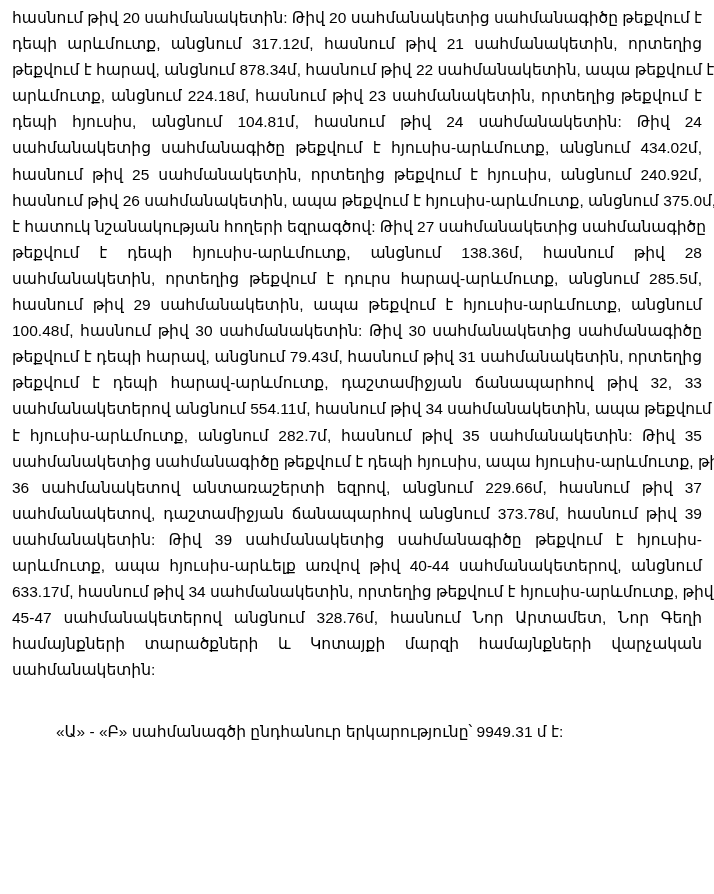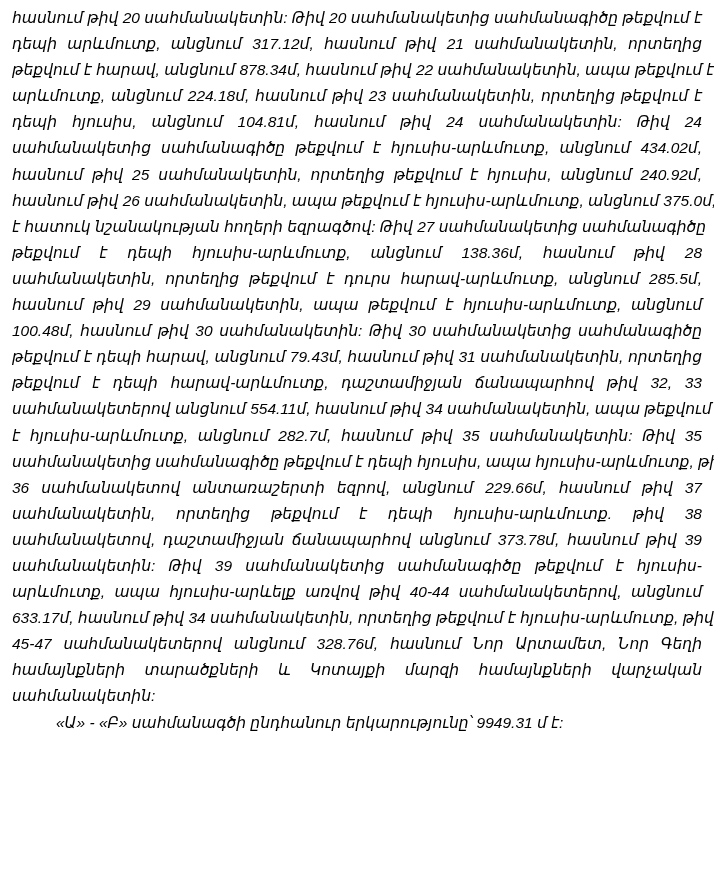--- a/index.html
+++ b/index.html
@@ -14,36 +14,36 @@
       position: relative;
     }
     .page {
       position: absolute;
       left: 12px;
       top: 5px;
       width: 690px;
       font-family: "Liberation Sans", "DejaVu Sans", sans-serif;
       font-size: 15.5px;
       color: #000000;
-      font-style: italic;
     }
     .line {
       display: block;
       height: 26.1px;
       line-height: 26.1px;
       white-space: nowrap;
       text-align: justify;
       text-align-last: justify;
     }
     .line.last {
       text-align-last: left;
     }
     .line.indent {
       padding-left: 44px;
       text-align-last: left;
+      margin-top: 36px;
     }
   </style>
 </head>
 <body>
 
 <div class="page">
   <span class="line">հասնում թիվ 20 սահմանակետին: Թիվ 20 սահմանակետից սահմանագիծը թեքվում է</span>
   <span class="line">դեպի արևմուտք, անցնում 317.12մ, հասնում թիվ 21 սահմանակետին, որտեղից</span>
   <span class="line">թեքվում է հարավ, անցնում 878.34մ, հասնում թիվ 22 սահմանակետին, ապա թեքվում է</span>
   <span class="line">արևմուտք, անցնում 224.18մ, հասնում թիվ 23 սահմանակետին, որտեղից թեքվում է</span>
@@ -55,21 +55,20 @@
   <span class="line">թեքվում է դեպի հյուսիս-արևմուտք, անցնում 138.36մ, հասնում թիվ 28</span>
   <span class="line">սահմանակետին, որտեղից թեքվում է դուրս հարավ-արևմուտք, անցնում 285.5մ,</span>
   <span class="line">հասնում թիվ 29 սահմանակետին, ապա թեքվում է հյուսիս-արևմուտք, անցնում</span>
   <span class="line">100.48մ, հասնում թիվ 30 սահմանակետին: Թիվ 30 սահմանակետից սահմանագիծը</span>
   <span class="line">թեքվում է դեպի հարավ, անցնում 79.43մ, հասնում թիվ 31 սահմանակետին, որտեղից</span>
   <span class="line">թեքվում է դեպի հարավ-արևմուտք, դաշտամիջյան ճանապարհով թիվ 32, 33</span>
   <span class="line">սահմանակետերով անցնում 554.11մ, հասնում թիվ 34 սահմանակետին, ապա թեքվում</span>
   <span class="line">է հյուսիս-արևմուտք, անցնում 282.7մ, հասնում թիվ 35 սահմանակետին: Թիվ 35</span>
   <span class="line">սահմանակետից սահմանագիծը թեքվում է դեպի հյուսիս, ապա հյուսիս-արևմուտք, թիվ</span>
   <span class="line">36 սահմանակետով անտառաշերտի եզրով, անցնում 229.66մ, հասնում թիվ 37</span>
-  <span class="line">սահմանակետին, որտեղից թեքվում է դեպի հյուսիս-արևմուտք. թիվ 38</span>
   <span class="line">սահմանակետով, դաշտամիջյան ճանապարհով անցնում 373.78մ, հասնում թիվ 39</span>
   <span class="line">սահմանակետին: Թիվ 39 սահմանակետից սահմանագիծը թեքվում է հյուսիս-</span>
   <span class="line">արևմուտք, ապա հյուսիս-արևելք առվով թիվ 40-44 սահմանակետերով, անցնում</span>
   <span class="line">633.17մ, հասնում թիվ 34 սահմանակետին, որտեղից թեքվում է հյուսիս-արևմուտք, թիվ</span>
   <span class="line">45-47 սահմանակետերով անցնում 328.76մ, հասնում  Նոր Արտամետ, Նոր Գեղի</span>
   <span class="line">համայնքների տարածքների և  Կոտայքի մարզի համայնքների վարչական</span>
   <span class="line last">սահմանակետին:</span>
   <span class="line indent">«Ա» - «Բ» սահմանագծի ընդհանուր երկարությունը՝ 9949.31 մ է:</span>
 </div>
 

